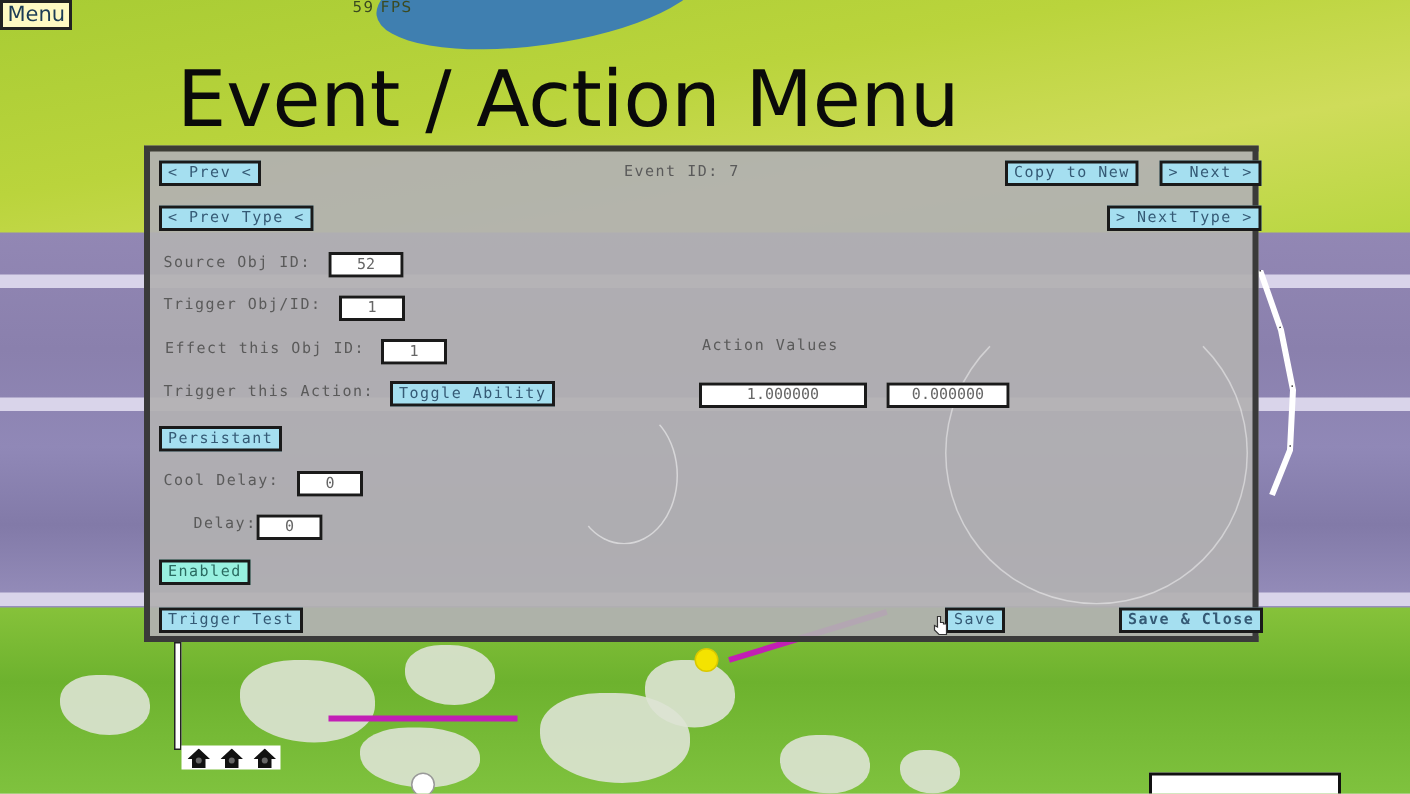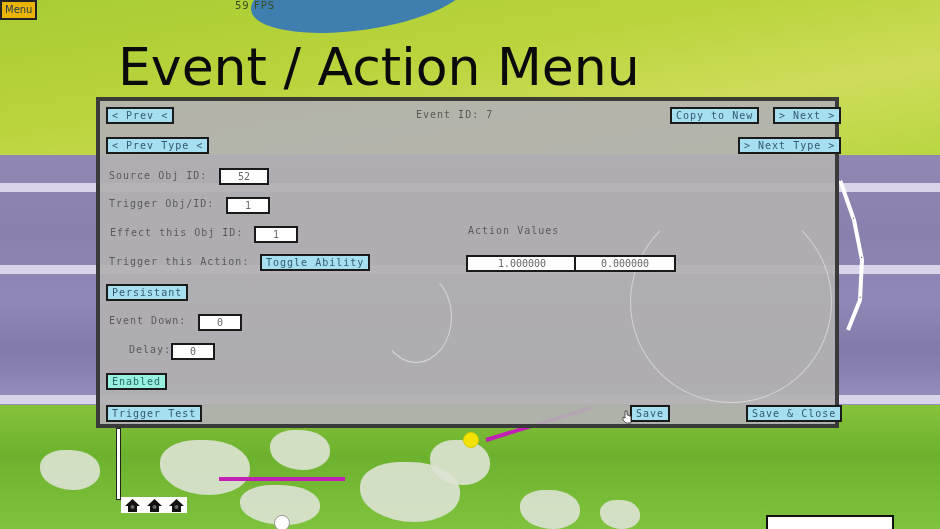--- a/index.html
+++ b/index.html
@@ -22,22 +22,22 @@
   .pink-bar { position:absolute; height:4px; background:#c21fb5; }
   .yellow-ball { position:absolute; width:14px; height:14px; border-radius:50%; background:#f4e300; border:1px solid #d9c800; }
   .white-ball { position:absolute; width:14px; height:14px; border-radius:50%; background:#fff; border:1px solid #999; }
   .white-pole { position:absolute; left:116px; top:428px; width:3px; height:70px; background:#fff; border:1px solid #222; }
   .lives { position:absolute; left:121px; top:497px; width:66px; height:16px; background:#fff; display:flex; justify-content:space-around; align-items:center; }
   .house { width:15px; height:13px; position:relative; }
   .house svg { display:block; }
   .white-box { position:absolute; left:766px; top:515px; width:124px; height:20px; background:#fff; border:2px solid #111; }
 
   
-  .menu-btn { position:absolute; left:0; top:0; height:16px; padding:0 3px; background:#eab308; border:2px solid #222;
-    font-size:10px; line-height:16px; color:#1b3b55; }
+  .menu-btn { position:absolute; left:0; top:0; height:16px; padding:0 3px; background:#fef9c3; border:2px solid #222;
+    font-size:14px; line-height:16px; color:#1b3b55; }
   .fps { position:absolute; left:235px; top:0; font-size:10px; color:#3b4a20; letter-spacing:1px; }
   .title { position:absolute; left:118px; top:36px; font-size:52px; color:#0a0a0a; font-family:"DejaVu Sans", sans-serif; letter-spacing:0px; line-height:62px; }
 
   
   .dialog { position:absolute; left:96px; top:97px; width:743px; height:331px;
     background:rgba(178,176,178,0.93); border:4px solid #3a3a3a; border-top-color:#3c3c34; box-sizing:border-box; }
   .btn { position:absolute; height:17px; box-sizing:border-box; background:#a5dff0; border:2px solid #1a1a1a;
     font-size:10px; line-height:13px; color:#355a75; padding:0 4px; white-space:nowrap; letter-spacing:1px; cursor:pointer;
     font-family:"DejaVu Sans Mono", monospace; }
   .btn.green { background:#98f0e0; color:#2a6a60; }
@@ -122,33 +122,33 @@
   <div class="field" style="left:126px;top:96px;width:44px;">1</div>
 
   <div class="lbl" style="left:10px;top:126px;">Effect this Obj ID:</div>
   <div class="field" style="left:154px;top:125px;width:44px;">1</div>
 
   <div class="lbl" style="left:9px;top:155px;">Trigger this Action:</div>
   <div class="btn" style="left:160px;top:153px;">Toggle Ability</div>
 
   <div class="lbl" style="left:368px;top:124px;">Action Values</div>
   <div class="field" style="left:366px;top:154px;width:112px;">1.000000</div>
-  <div class="field" style="left:474px;top:154px;width:102px;">0.000000</div>
+  <div class="field" style="left:491px;top:154px;width:82px;">0.000000</div>
 
   <div class="btn" style="left:6px;top:183px;">Persistant</div>
 
-  <div class="lbl" style="left:9px;top:214px;">Event Down:</div>
+  <div class="lbl" style="left:9px;top:214px;">Cool Delay:</div>
   <div class="field" style="left:98px;top:213px;width:44px;">0</div>
 
   <div class="lbl" style="left:9px;top:243px;padding-left:20px;">Delay:</div>
   <div class="field" style="left:71px;top:242px;width:44px;">0</div>
 
   <div class="btn green" style="left:6px;top:272px;">Enabled</div>
 
   <div class="btn" style="left:6px;top:304px;">Trigger Test</div>
 
   <div class="btn" style="left:530px;top:304px;text-align:center;">Save</div>
-  <div class="btn" style="left:646px;top:304px;">Save &amp; Close</div>
+  <div class="btn" style="left:646px;top:304px;font-weight:bold;">Save &amp; Close</div>
 </div>
 
 <svg class="cursor-icon" viewBox="0 0 10 14">
   <path d="M3 1 L3 8 L1 7 L1 10 L4 13 L9 13 L9 6 L7 6 L7 5 L5 5 L5 1 Z" fill="#fff" stroke="#333" stroke-width="0.8"></path>
 </svg>
 
 </body></html>

